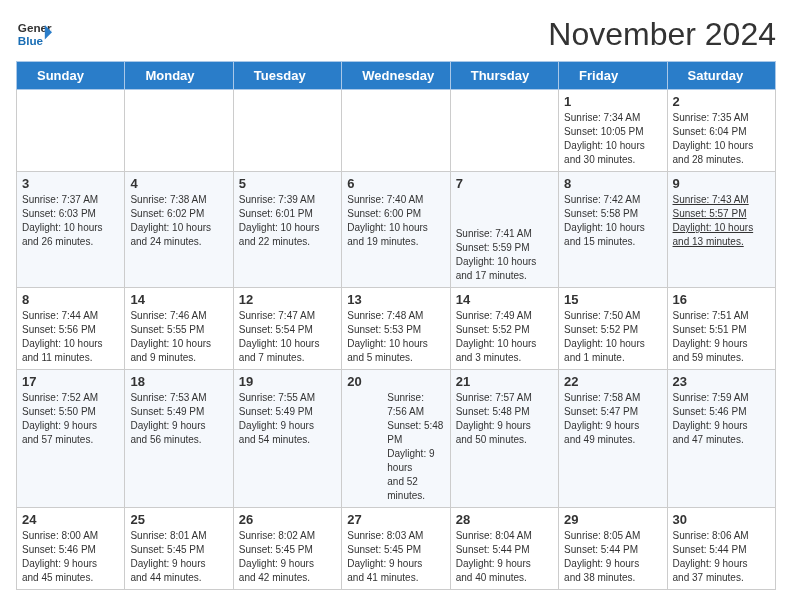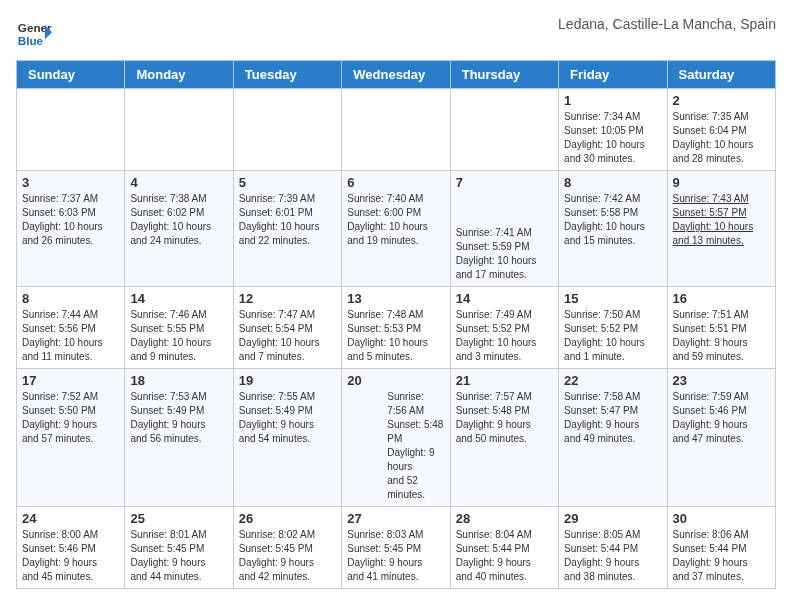--- a/index.html
+++ b/index.html
@@ -39,21 +39,21 @@
     }
     .calendar-table {
       width: 100%;
       border-collapse: collapse;
       table-layout: fixed;
     }
     .calendar-table th {
       background-color: #2a7dc9;
       color: #fff;
       font-size: 13px;
-      padding: 6px 11px;
+      padding: 6px 20px;
       text-align: left;
       border: 1px solid #aac8e8;
     }
     .calendar-table td {
       border: 1px solid #ccc;
       vertical-align: top;
       padding: 4px 5px;
       font-size: 10.5px;
       color: #333;
       height: 82px;
@@ -81,21 +81,21 @@
 
 <div class="header-area">
   <div class="logo">
     <svg class="logo-icon" viewBox="0 0 40 40" xmlns="http://www.w3.org/2000/svg">
       <text x="2" y="18" font-size="13" font-weight="bold" fill="#333">General</text>
       <text x="2" y="32" font-size="13" font-weight="bold" fill="#1a6eb5">Blue</text>
       <polygon points="32,10 40,18 32,26" fill="#2a7dc9"></polygon>
     </svg>
   </div>
   <div class="title-area">
-    <div class="location-title">Ledana, Castille-La Mancha, Spain</div>
+    <div class="month-title">November 2024</div>
   </div>
 </div>
 
 <table class="calendar-table">
   <thead>
     <tr>
     <th>Sunday</th>
         <th>Monday</th>
         <th>Tuesday</th>
         <th>Wednesday</th>

